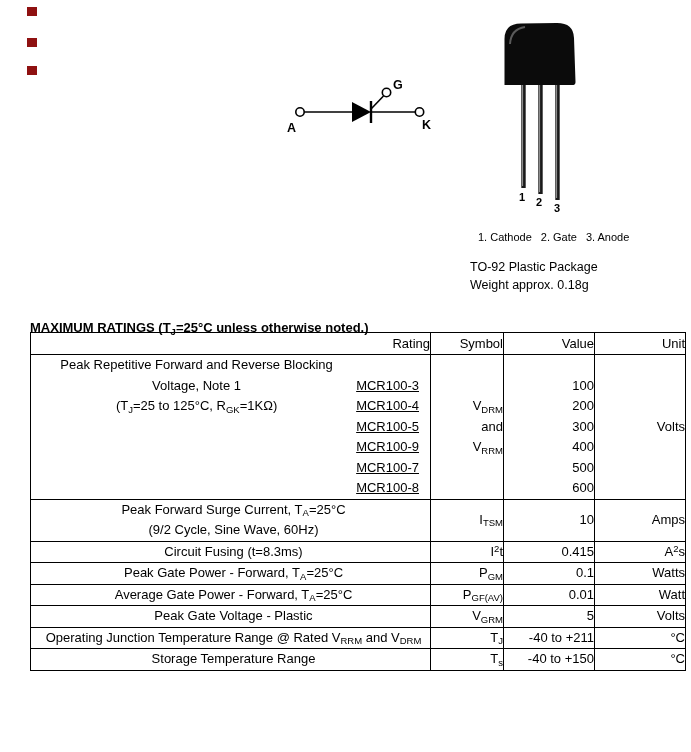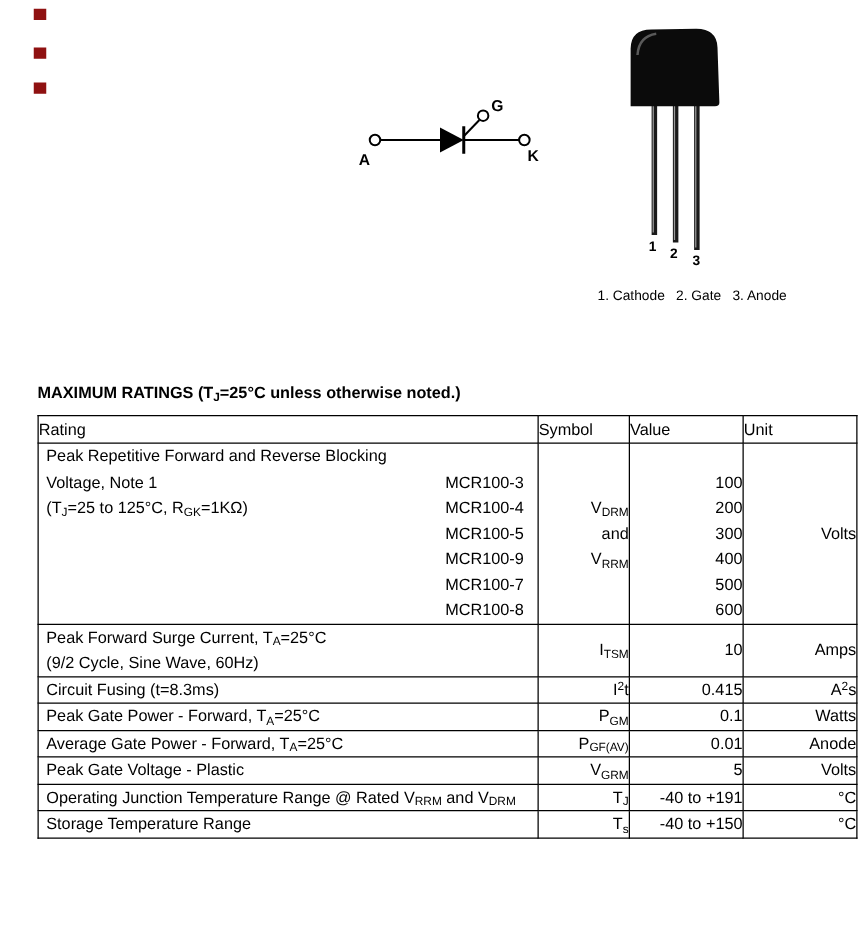--- a/index.html
+++ b/index.html
@@ -8,32 +8,32 @@
   .page { position: relative; width: 691px; height: 752px; background: #fff; overflow: hidden; }
 
   .red-sq { position: absolute; left: 27px; width: 10px; height: 9px; background: #8f1111; }
 
   .scr-wrap  { position: absolute; left: 278px; top: 76px; }
   .to92-wrap { position: absolute; left: 498px; top: 18px; }
 
   .pin-caption { position: absolute; left: 478px; top: 231px; font-size: 11px; display: flex; gap: 9px; white-space: nowrap; justify-content: center; }
   .pkg-caption { position: absolute; left: 470px; top: 259px; font-size: 12.5px; line-height: 17.5px; }
 
-  .ratings-title { position: absolute; left: 30px; top: 306px; font-size: 13px; font-weight: bold; white-space: nowrap; }
+  .ratings-title { position: absolute; left: 30px; top: 320px; font-size: 13px; font-weight: bold; white-space: nowrap; }
 
   .tbl-wrap { position: absolute; left: 30px; top: 332px; }
   table { border-collapse: collapse; table-layout: fixed; width: 655px; font-size: 13px; }
   th, td { border: 1px solid #000; }
-  th { font-weight: normal; height: 22px; text-align: left; }
+  th { font-weight: normal; height: 22px; text-align: right; }
   td { vertical-align: middle; padding: 0; }
   td.c-rating { vertical-align: top; text-align: left; }
   td.c-mid { text-align: right; }
   .rwrap { display: flex; align-items: flex-start; }
-  .r-left { flex: 1; padding-left: 6px; min-width: 0; }
-  .r-right { padding-right: 11px; }
+  .r-left { flex: 1; padding-left: 6px; min-width: 0; text-align: center; }
+  .r-right { padding-right: 11px; text-decoration: underline; }
   .ln { height: 20.5px; line-height: 20.5px; white-space: nowrap; }
   sub { font-size: 9.5px; line-height: 0; position: relative; top: 2.5px; vertical-align: baseline; }
   sup { font-size: 9.5px; line-height: 0; position: relative; top: -3.5px; vertical-align: baseline; }
   svg text { font-family: "Liberation Sans", sans-serif; }
 </style>
 </head>
 <body>
 
 <div class="page">
 
@@ -73,20 +73,22 @@
     </svg>
   </div>
 
   <div class="pin-caption">
     <span>1. Cathode</span>
     <span>2. Gate</span>
     <span>3. Anode</span>
   </div>
 
   <div class="pkg-caption">
+    <div>TO-92 Plastic Package</div>
+    <div>Weight approx. 0.18g</div>
   </div>
 
   <div class="ratings-title">MAXIMUM RATINGS (T<sub>J</sub>=25°C unless otherwise noted.)</div>
 
   <div class="tbl-wrap">
     <table>
       <colgroup>
         <col style="width:400px">
         <col style="width:73px">
         <col style="width:91px">
@@ -205,21 +207,21 @@
                 </div>
               </div>
             </td>
             <td class="c-mid">
               <div class="ln">P<sub>GF(AV)</sub></div>
             </td>
             <td class="c-mid">
               <div class="ln">0.01</div>
             </td>
             <td class="c-mid">
-              <div class="ln">Anode</div>
+              <div class="ln">Watt</div>
             </td>
           </tr>
           <tr>
             <td class="c-rating">
               <div class="rwrap">
                 <div class="r-left">
                   <div class="ln">Peak Gate Voltage - Plastic</div>
                 </div>
               </div>
             </td>
@@ -238,21 +240,21 @@
               <div class="rwrap">
                 <div class="r-left">
                   <div class="ln">Operating Junction Temperature Range @ Rated V<sub>RRM</sub> and V<sub>DRM</sub></div>
                 </div>
               </div>
             </td>
             <td class="c-mid">
               <div class="ln">T<sub>J</sub></div>
             </td>
             <td class="c-mid">
-              <div class="ln">-40 to +191</div>
+              <div class="ln">-40 to +211</div>
             </td>
             <td class="c-mid">
               <div class="ln">°C</div>
             </td>
           </tr>
           <tr>
             <td class="c-rating">
               <div class="rwrap">
                 <div class="r-left">
                   <div class="ln">Storage Temperature Range</div>

